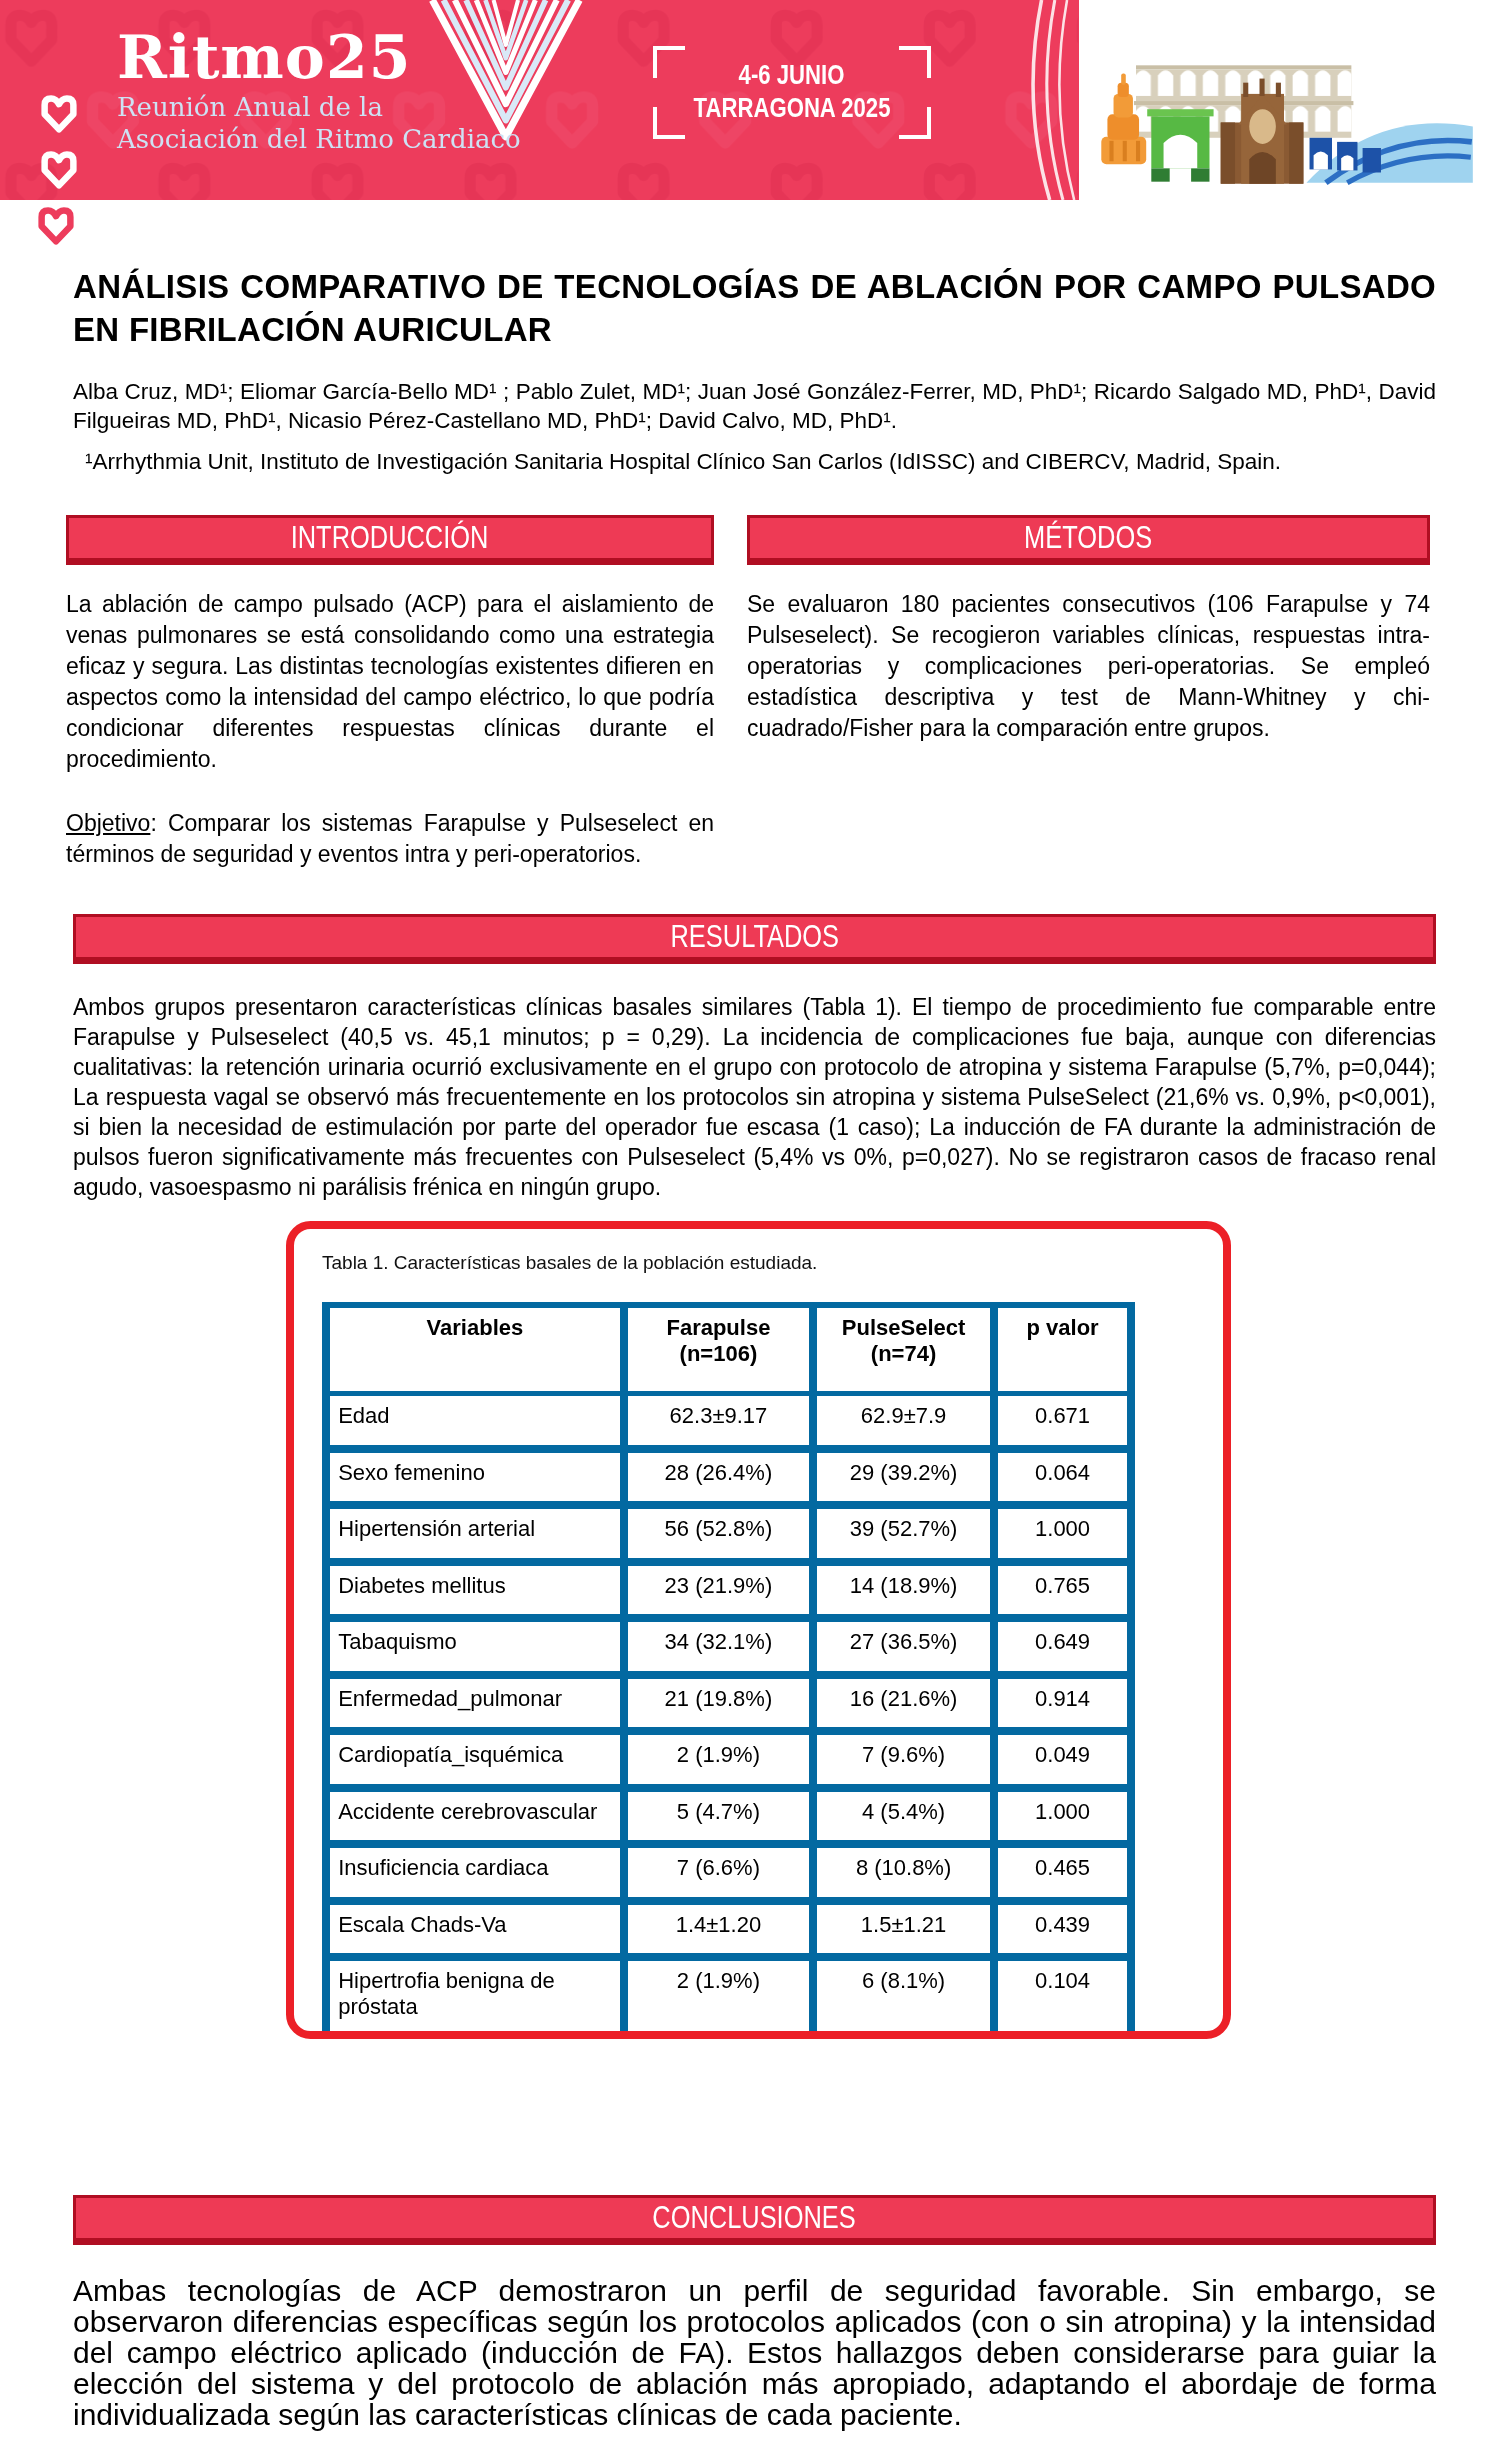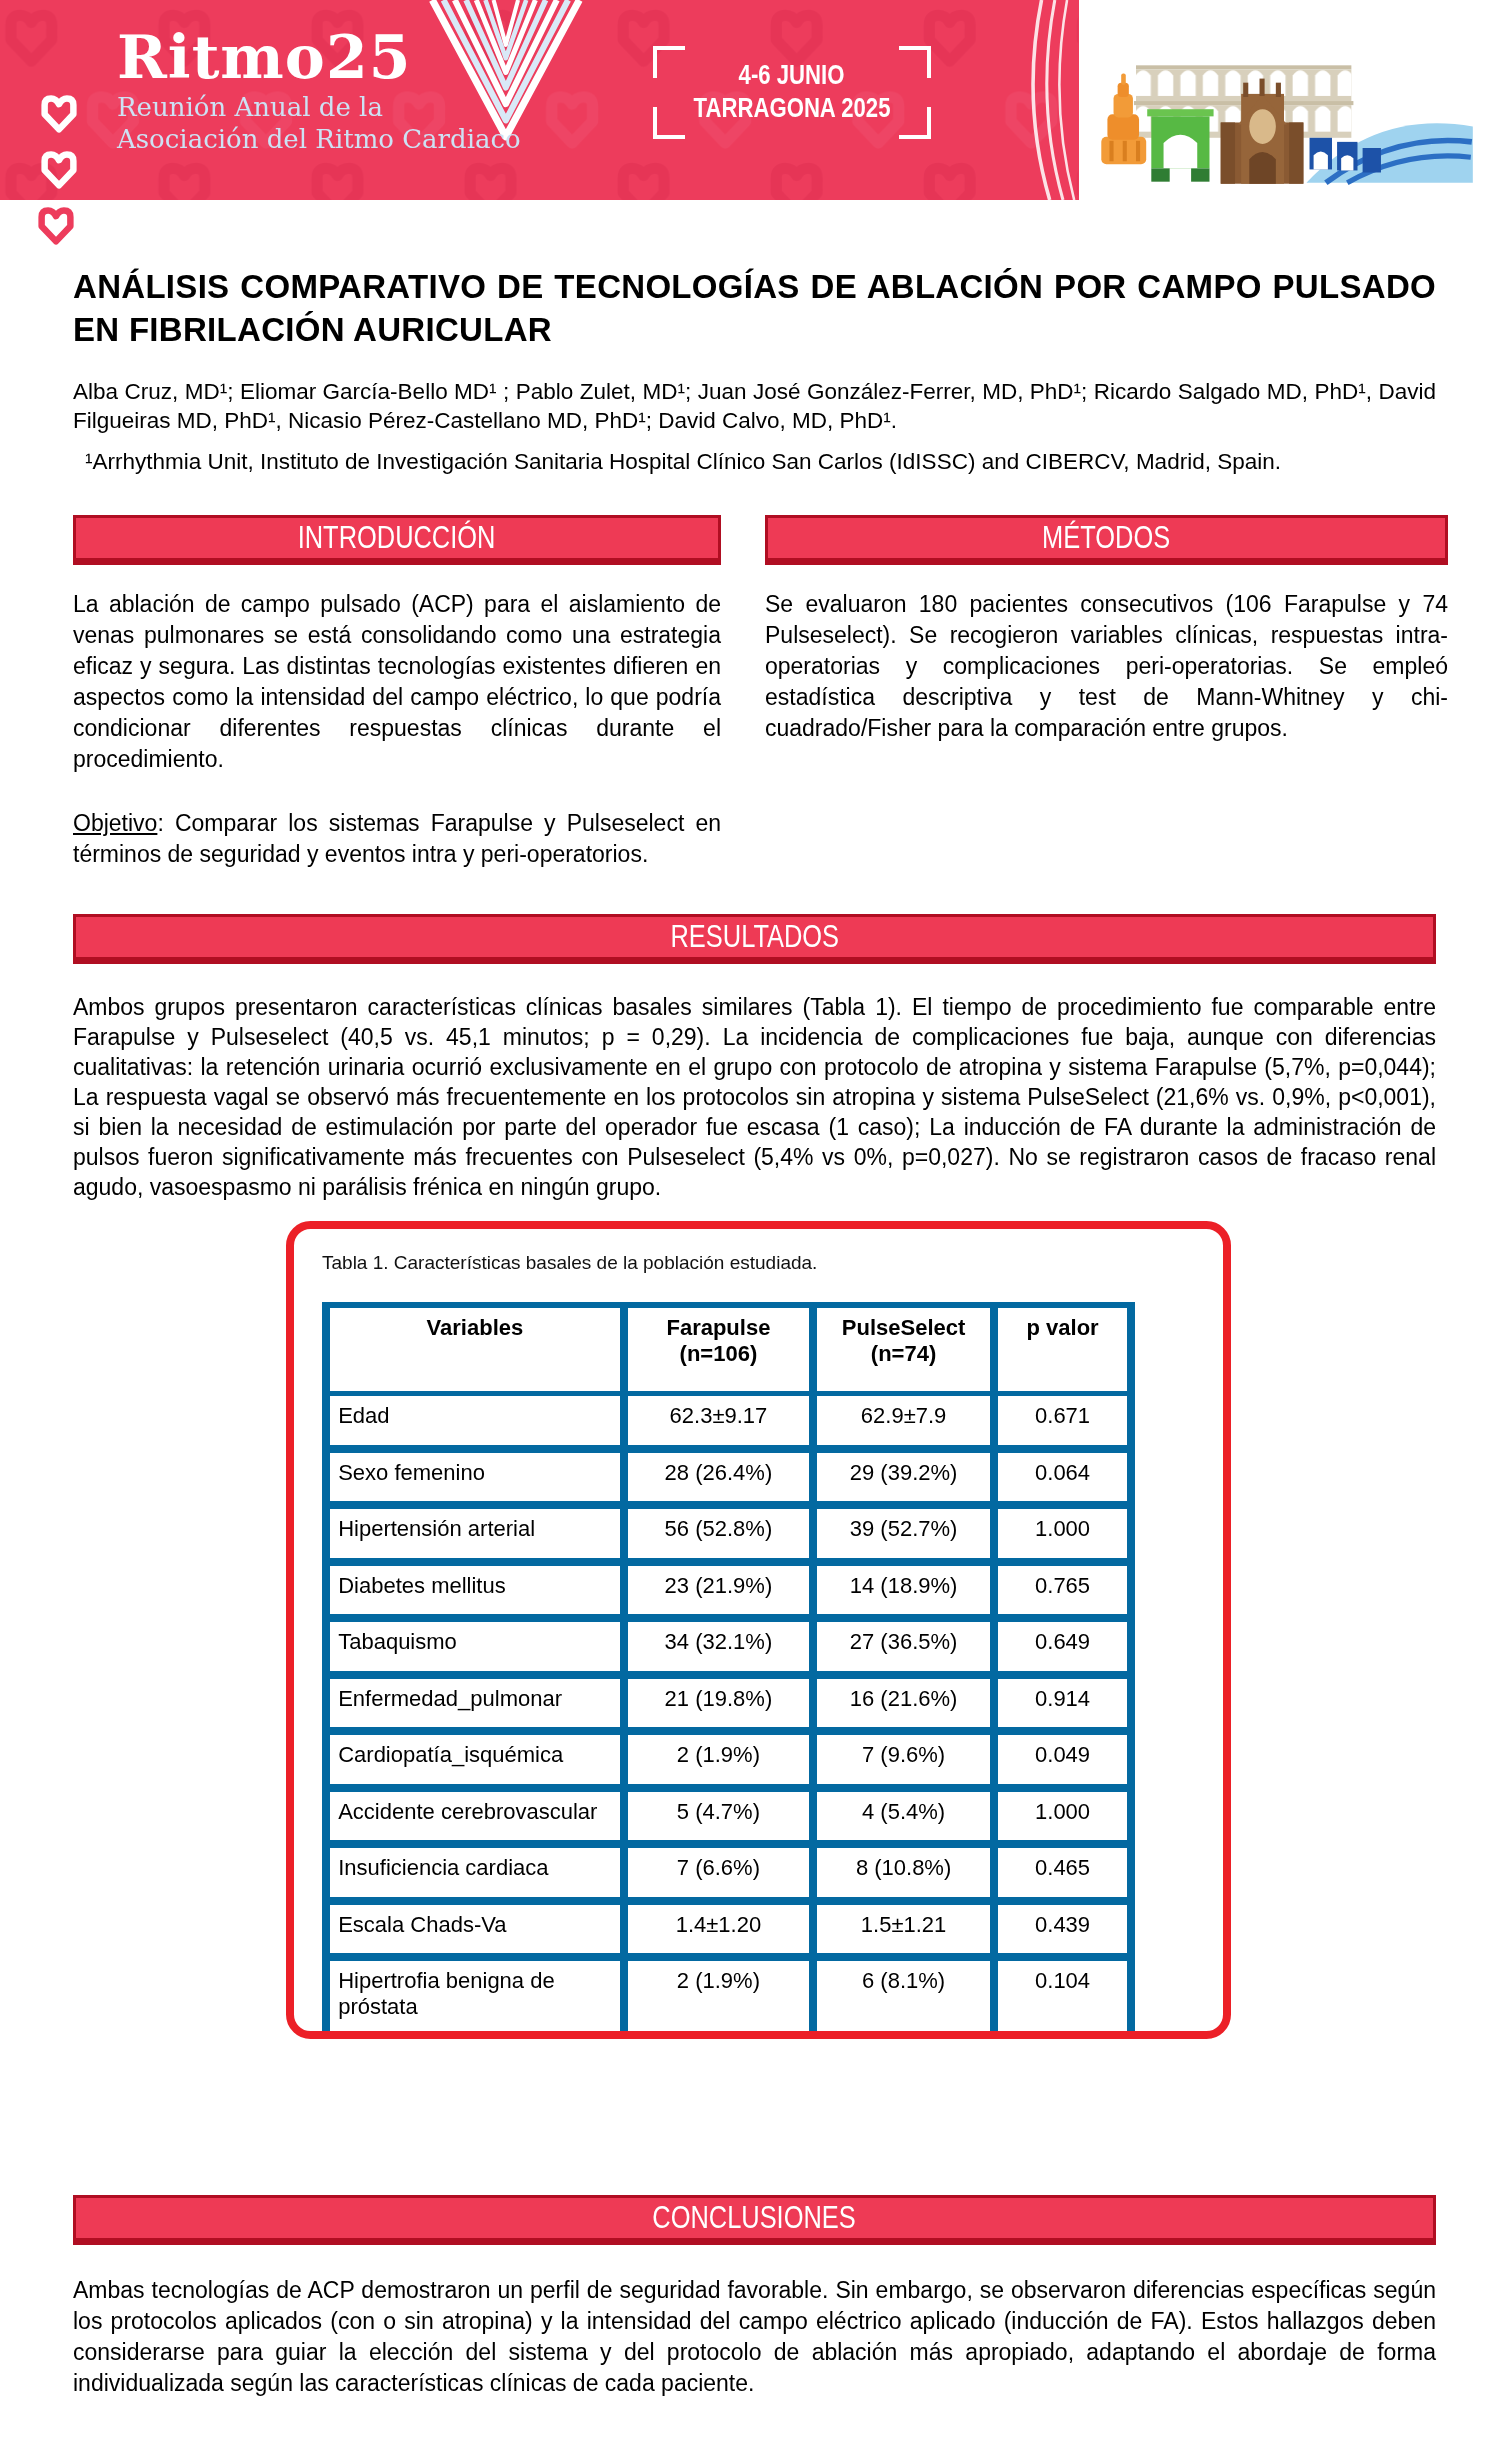--- a/index.html
+++ b/index.html
@@ -28,21 +28,21 @@
 
   
   .title{position:absolute;left:73px;top:265px;width:1363px;font-size:33px;font-weight:bold;
          line-height:43px;text-align:justify;letter-spacing:0.3px;}
   .authors-block{position:absolute;left:73px;top:377px;width:1363px;font-size:22.5px;line-height:29px;}
   .authors{text-align:justify;margin:0;}
   .affiliation{margin:12px;}
 
   .bar{background:#EE3A55;border:3.1px solid #B00E22;border-bottom-width:7.2px;
        color:#ffffff;text-align:center;font-size:31px;line-height:40px;height:40px;box-sizing:content-box;}
-  .two-col{position:absolute;left:73px;top:515px;width:1363px;display:flex;gap:44px;}
+  .two-col{position:absolute;left:66px;top:515px;width:1363px;display:flex;gap:33px;}
   .col-left{width:648px;flex:none;}
   .col-right{width:683px;flex:none;}
   .body-text{font-size:23px;line-height:31px;text-align:justify;margin:23.5px 0 0 0;}
   .objetivo{margin-top:33px;}
   .u{text-decoration:underline;}
 
   .results-bar{position:absolute;left:73px;top:914px;width:1357px;}
   .results-text{position:absolute;left:73px;top:992px;width:1363px;font-size:23px;line-height:30px;text-align:justify;}
 
   
@@ -51,21 +51,21 @@
   .table-caption{font-size:19px;color:#111;}
   table.t{border-collapse:collapse;width:813px;margin-top:28px;table-layout:fixed;}
   .t th,.t td{border:8px solid #0369a1;font-size:22px;vertical-align:top;padding:7.2px 8.2px 15.3px 8.2px;}
   .t th{border-top-width:6.1px;border-bottom-width:5.1px;font-weight:bold;text-align:center;padding-bottom:24.5px;}
   .t td{border-top-width:5.1px;text-align:center;}
   .t td.var{text-align:left;}
   .t tr:last-child td{border-bottom-width:5.1px;}
   .c-var{width:37%;} .c-f{width:23.5%;} .c-p{width:22.5%;} .c-pv{width:17%;}
 
   .concl-bar{position:absolute;left:73px;top:2195px;width:1357px;}
-  .concl-text{position:absolute;left:73px;top:2275px;width:1363px;font-size:23px;line-height:31px;text-align:justify;}
+  .concl-text{position:absolute;left:73px;top:2275px;width:1363px;font-size:30px;line-height:31px;text-align:justify;}
 </style>
 </head>
 <body>
 
 <div class="page">
 
   <div class="banner">
     <div class="banner-pink">
       <svg class="banner-deco" viewBox="0 0 2112 392" aria-hidden="true">
         <defs>

